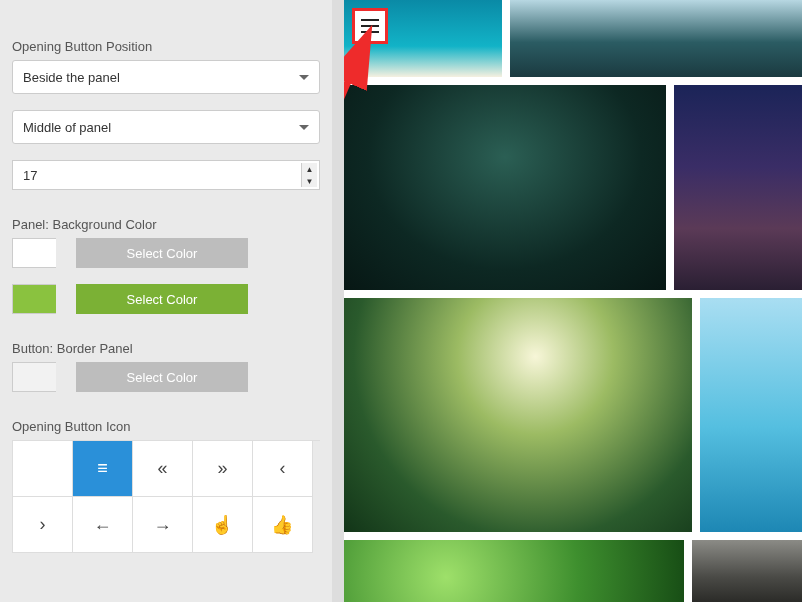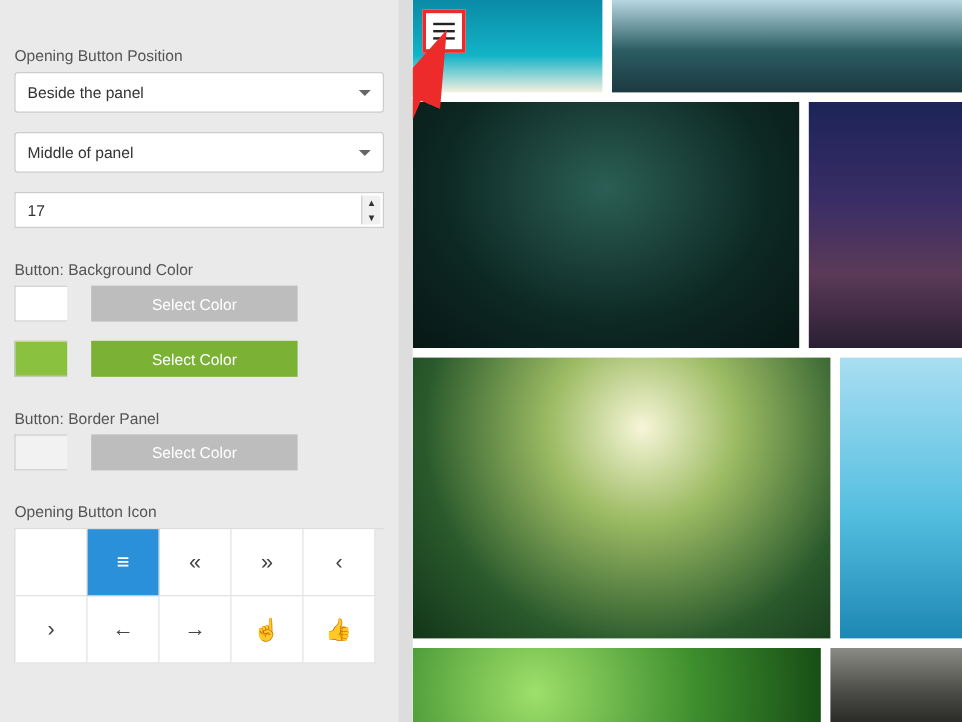--- a/index.html
+++ b/index.html
@@ -70,21 +70,21 @@
       <div class="numinput">
         <span>17</span>
         <div class="steppers">
           <div>▲</div>
           <div>▼</div>
         </div>
       </div>
     </div>
 
     <div class="field">
-      <div class="field-label">Button: Background Color</div>
+      <div class="field-label">Panel: Background Color</div>
       <div class="color-row">
         <div class="swatch" style="background:#ffffff"></div>
         <div class="select-color-btn" style="background:#bdbdbd">Select Color</div>
       </div>
     </div>
 
     <div class="field">
       <div class="color-row">
         <div class="swatch" style="background:#8ac23f"></div>
         <div class="select-color-btn" style="background:#7bb135">Select Color</div>

